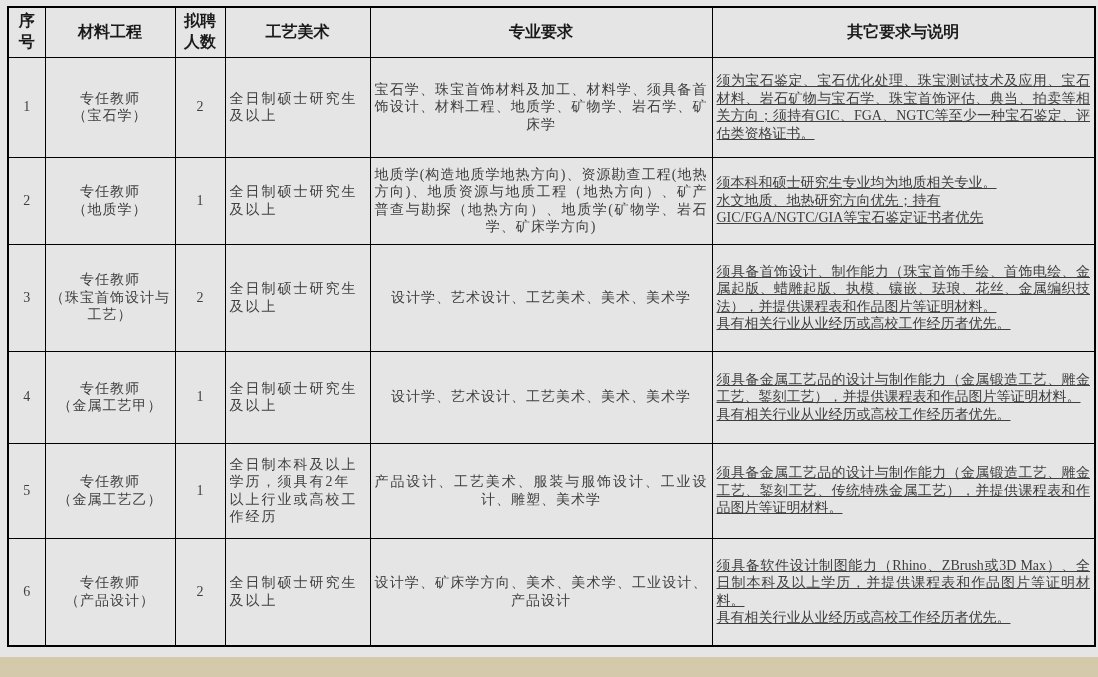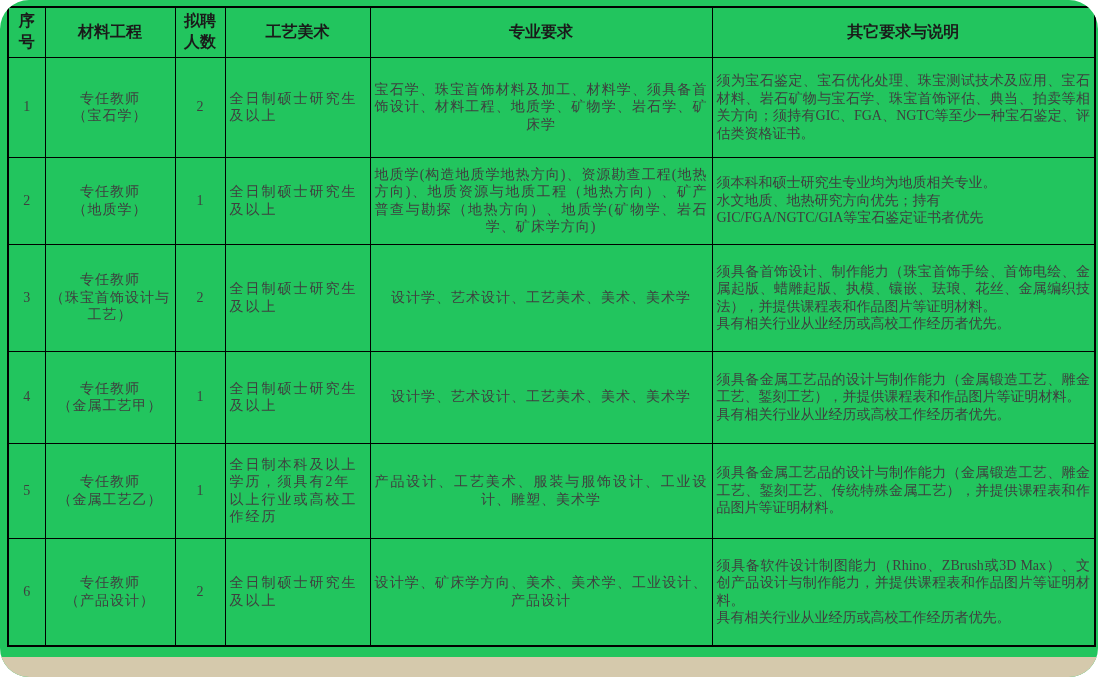--- a/index.html
+++ b/index.html
@@ -5,23 +5,22 @@
   * { box-sizing: border-box; }
   html, body {
     margin: 0; padding: 0;
     width: 1098px; height: 677px;
     background: #ffffff;
     font-family: "Liberation Serif", "DejaVu Serif", serif;
   }
   .page {
     position: relative;
     width: 1098px; height: 677px;
-    background: #22c55e;
+    background: #e5e5e5;
     overflow: hidden;
-    border-radius: 29px;
   }
   table.recruit {
     position: absolute;
     left: 7px; top: 6px;
     width: 1089px;
     border-collapse: collapse;
     table-layout: fixed;
     border: 2px solid #000;
   }
   table.recruit th, table.recruit td {
@@ -59,20 +58,21 @@
     text-justify: inter-ideograph;
     letter-spacing: 1px;
     padding: 2px 6px;
   }
   .c-other  {
     text-align: justify;
     text-align-last: left;
     text-justify: inter-ideograph;
     white-space: pre-line;
     padding: 2px 6px 2px 7px;
+    text-decoration: underline;
   }
   .footer-band {
     position: absolute;
     left: 0; bottom: 0;
     width: 1098px; height: 20px;
     background: #d5c9ac;
   }
 </style>
 </head>
 <body>
@@ -153,21 +153,21 @@
         <td class="c-other">须具备金属工艺品的设计与制作能力（金属锻造工艺、雕金工艺、錾刻工艺、传统特殊金属工艺），并提供课程表和作品图片等证明材料。</td>
       </tr>
       <tr>
         <td class="c-index">6</td>
         <td class="c-pos">专任教师
 （产品设计）</td>
         <td class="c-count">2</td>
         <td class="c-edu">全日制硕士研究生
 及以上</td>
         <td class="c-major">设计学、矿床学方向、美术、美术学、工业设计、产品设计</td>
-        <td class="c-other">须具备软件设计制图能力（Rhino、ZBrush或3D Max）、文创产品设计与制作能力，并提供课程表和作品图片等证明材料。
+        <td class="c-other">须具备软件设计制图能力（Rhino、ZBrush或3D Max）、全日制本科及以上学历，并提供课程表和作品图片等证明材料。
 具有相关行业从业经历或高校工作经历者优先。</td>
       </tr>
     </tbody>
   </table>
 
   <div class="footer-band" style="background: rgb(213, 201, 172);"></div>
 
 </div>
 
 </body></html>

